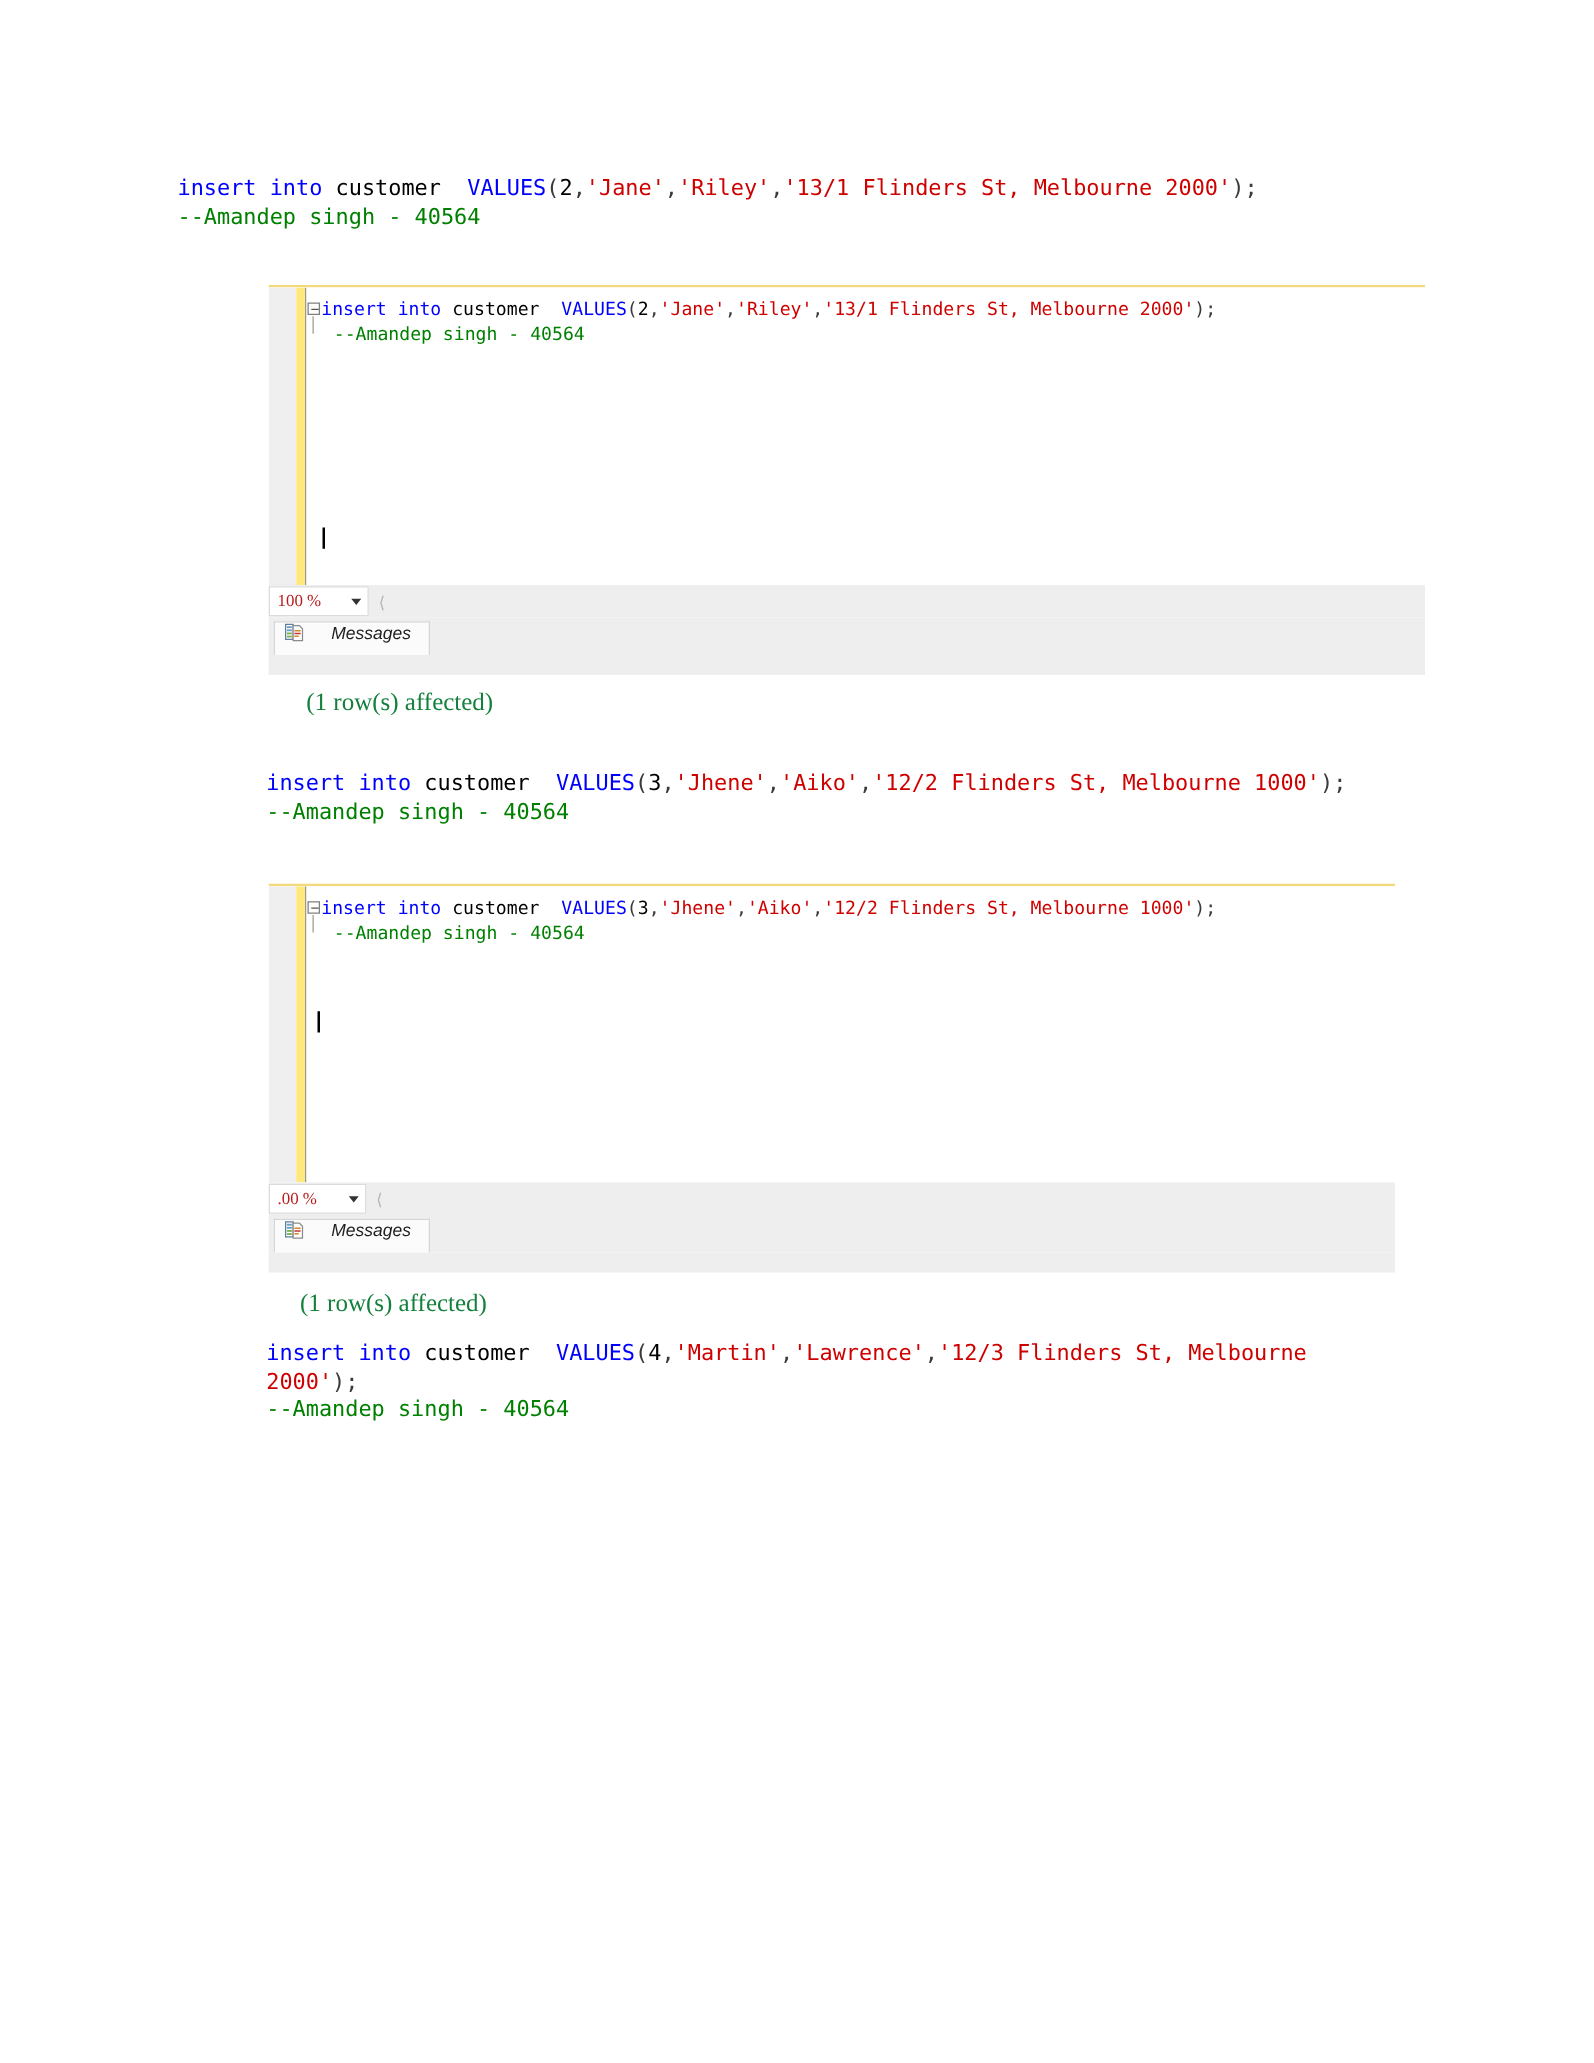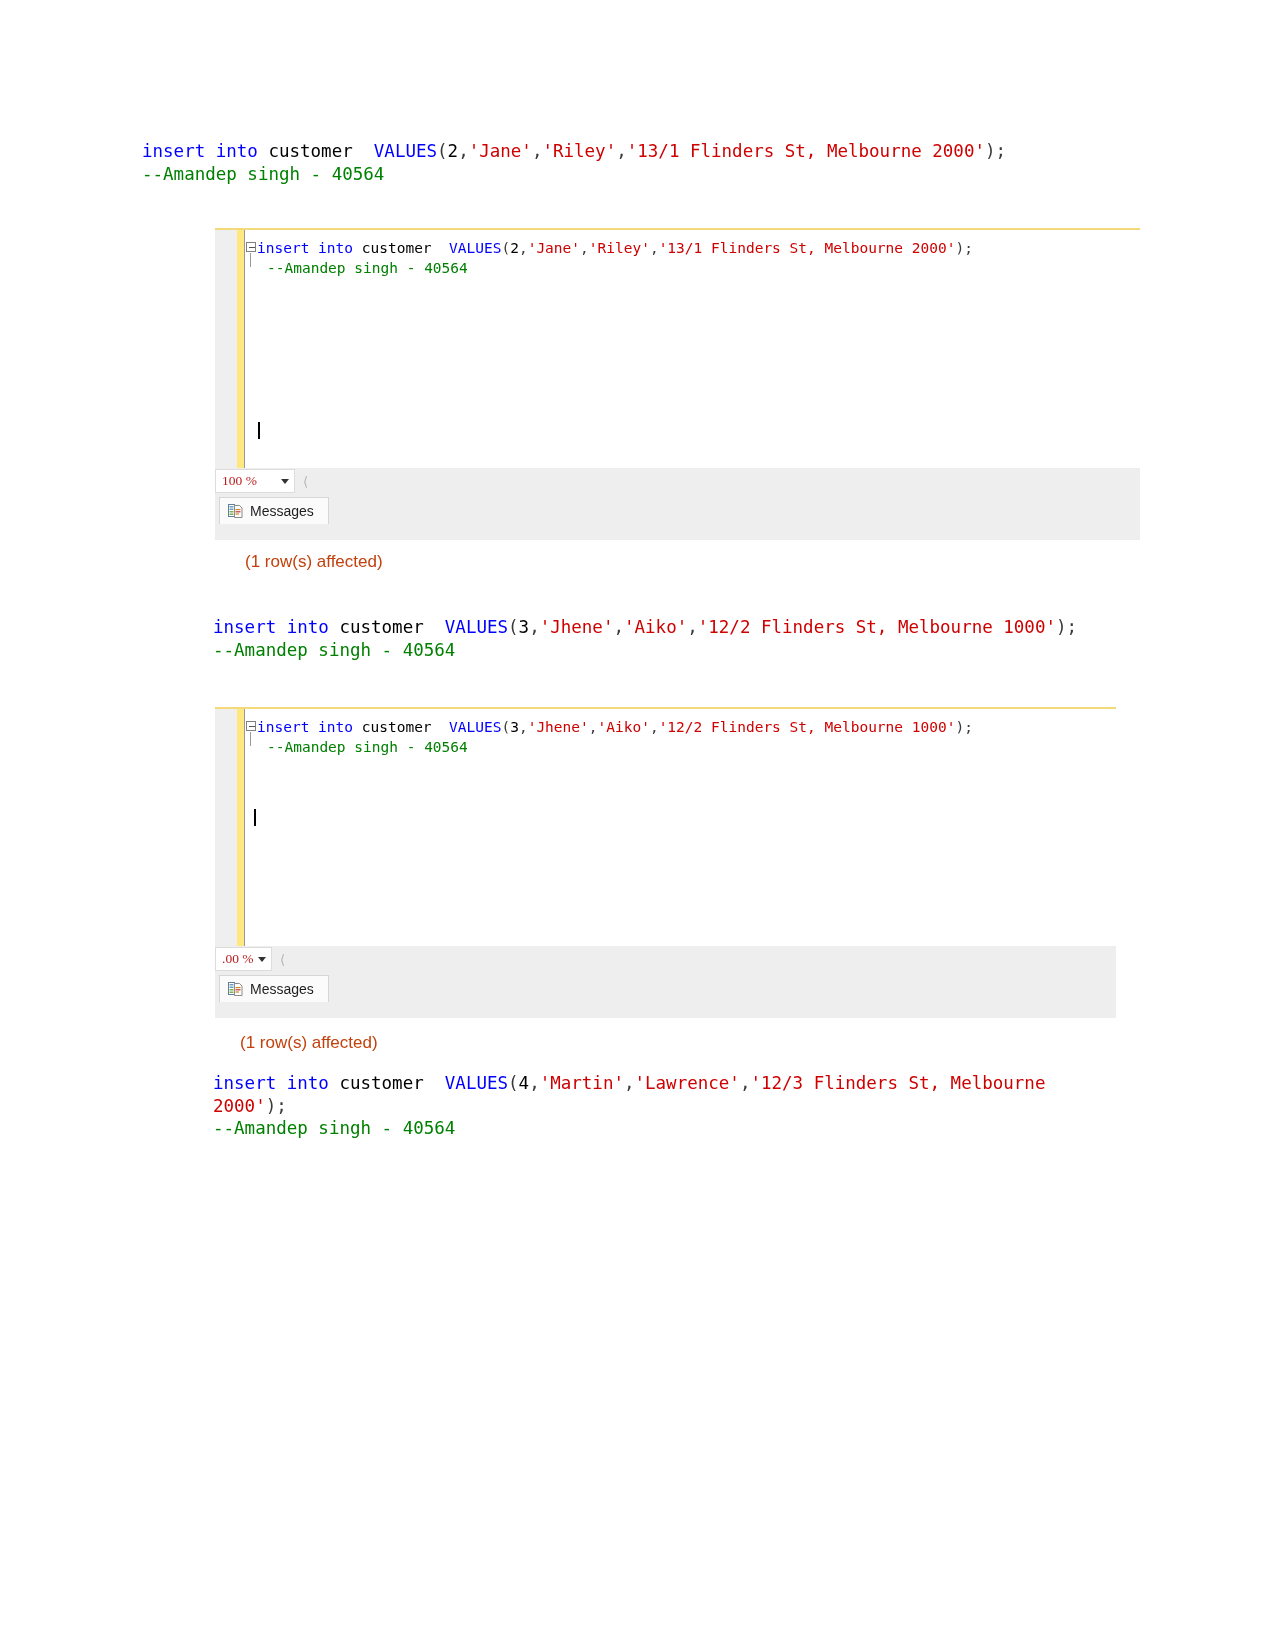--- a/index.html
+++ b/index.html
@@ -136,21 +136,21 @@
     background: #ffffff;
     border: 1px solid #dcdcdc;
     display: flex;
     align-items: center;
     justify-content: space-between;
     padding: 0 5px 0 6px;
     font-size: 13.5px;
     color: #b91c1c;
     font-family: "Liberation Serif", serif;
   }
-  .ssms-2 .zoom-combo { width: 57px; }
+  .ssms-2 .zoom-combo { width: 78px; }
   .zoom-caret {
     width: 0; height: 0;
     border-left: 4px solid transparent;
     border-right: 4px solid transparent;
     border-top: 5px solid #333;
   }
   .strip-chevron {
     margin-left: 8px;
     font-size: 13px;
     color: #b4b4b4;
@@ -164,46 +164,47 @@
     display: flex;
     align-items: flex-end;
     padding-left: 4px;
   }
   .tab {
     height: 27px;
     background: #fbfbfb;
     border: 1px solid #d6d6d6;
     border-bottom: none;
     display: flex;
-    align-items: center;
-    gap: 7px;
+    align-items: flex-start;
+    gap: 22px;
     padding: 0 14px 0 8px;
     font-size: 14px;
     color: #1f1f1f;
     font-family: "Liberation Sans", sans-serif;
+    font-style: italic;
   }
   .msg-icon {
     width: 15px; height: 16px;
     position: relative;
     flex: 0 0 15px;
   }
 
   
   .result-panel {
     height: 16px;
     background: #eeeeee;
   }
 
   
   .msg-out {
     position: absolute;
-    font-family: Liberation Sans, sans-serif;
-    font-size: 17px;
+    font-family: Liberation Serif, serif;
+    font-size: 20px;
     line-height: 20px;
-    color: #c2410c;
+    color: #15803d;
     white-space: pre;
   }
   .msg-out-1 { left: 245px; top: 552px; }
   .msg-out-2 { left: 240px; top: 1033px; }
 </style>
 </head>
 <body>
 
 <div class="page">
 

